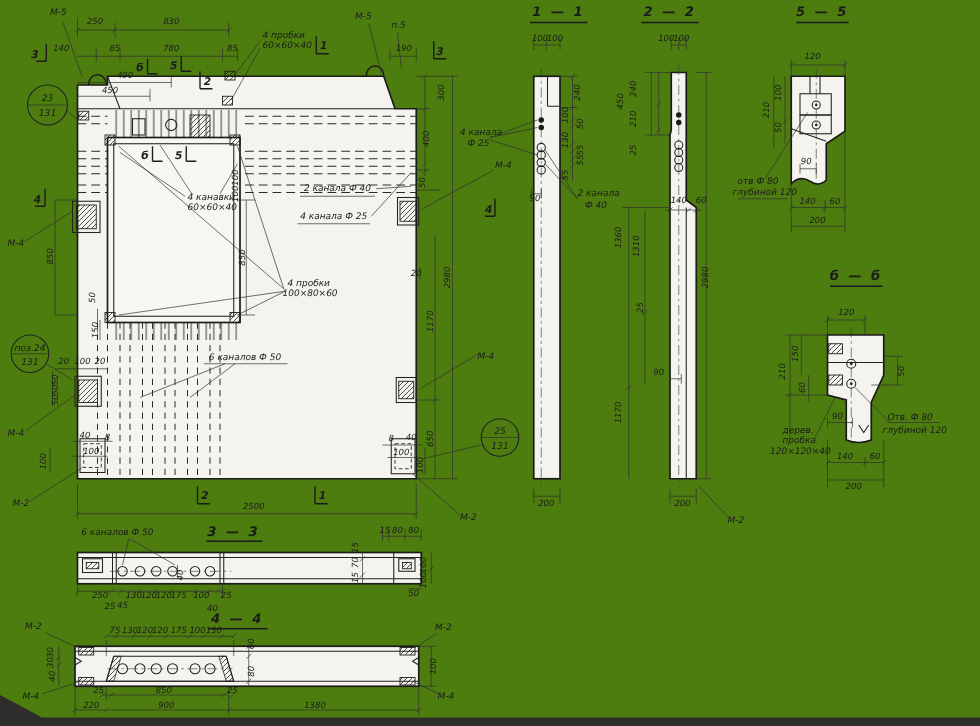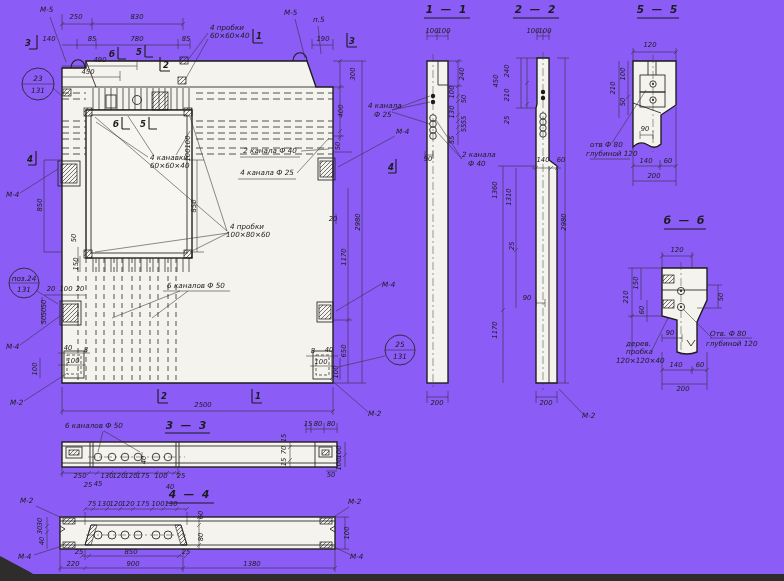--- a/index.html
+++ b/index.html
@@ -1,16 +1,16 @@
 <!DOCTYPE html>
 <html><head>
 <meta charset="utf-8">
 <style>
   html,body{margin:0;padding:0;background:#d8d6d0;}
-  .stage{width:784px;height:581px;position:relative;background:#8b5cf6;overflow:hidden;}
+  .stage{width:784px;height:581px;position:relative;background:#4d7c0f;overflow:hidden;}
   svg{display:block}
   text{font-family:"DejaVu Sans",sans-serif;font-style:italic;fill:#1b1b1b}
   .d{font-size:6.8px;text-anchor:middle}
   .l{font-size:7.2px;text-anchor:start}
   .lm{font-size:7.2px;text-anchor:middle}
   .tt{font-size:10.5px;text-anchor:middle;letter-spacing:2px;font-weight:bold}
   .c{font-size:7.3px;text-anchor:middle}
   .cut{font-size:8.5px;text-anchor:middle;font-weight:bold}
   .s1f{stroke:#1b1b1b;stroke-width:1.35;fill:#f4f3ee}
   .s1h{stroke:#1b1b1b;stroke-width:1.35;fill:#f7f6f1}

